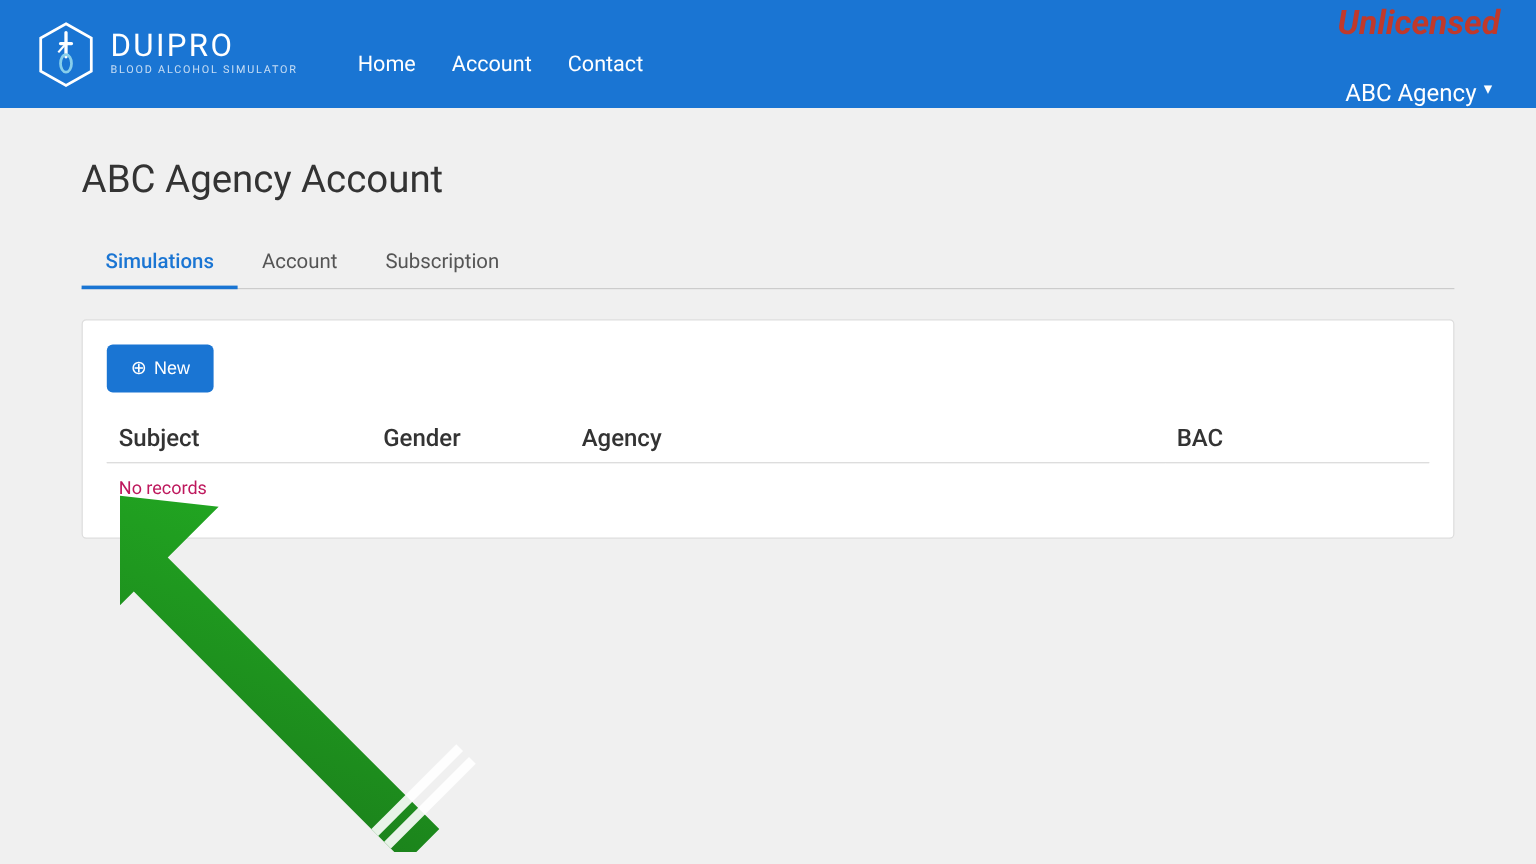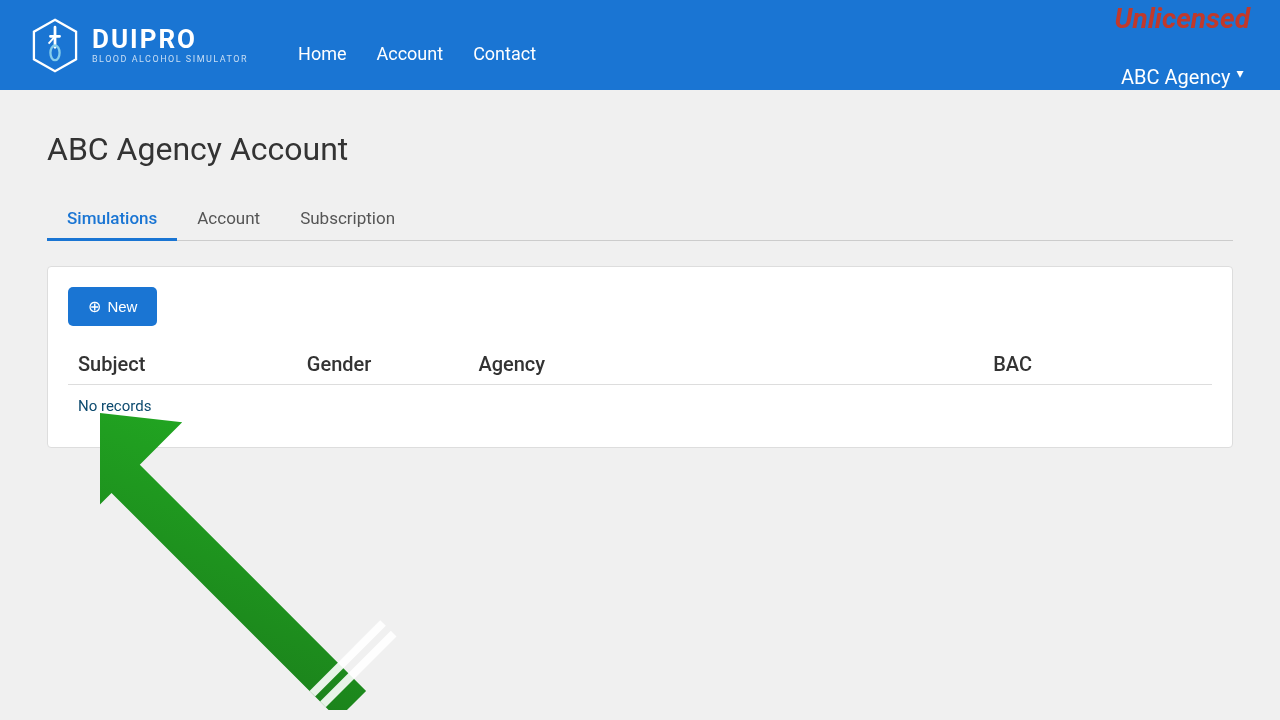--- a/index.html
+++ b/index.html
@@ -28,21 +28,21 @@
       width: 50px;
       height: 55px;
     }
     .logo-text-area {
       display: flex;
       flex-direction: column;
     }
     .logo-title {
       color: white;
       font-size: 26px;
-      font-weight: 700;
+      font-weight: 400;
       letter-spacing: 2px;
       line-height: 1;
     }
     .logo-subtitle {
       color: rgba(255,255,255,0.75);
       font-size: 9px;
       letter-spacing: 1.5px;
       text-transform: uppercase;
       margin-top: 2px;
     }
@@ -77,21 +77,21 @@
       align-items: flex-start;
       gap: 6px;
       cursor: pointer;
     }
     .dropdown-arrow {
       font-size: 14px;
     }
 
     
     .main-content {
-      padding: 40px 47px;
+      padding: 40px 68px;
       background: #f0f0f0;
     }
     .page-title {
       font-size: 32px;
       font-weight: 400;
       color: #333;
       margin-bottom: 30px;
     }
 
     
@@ -150,21 +150,21 @@
     .sim-table th {
       text-align: left;
       padding: 8px 10px;
       font-size: 20px;
       font-weight: 500;
       color: #333;
     }
     .sim-table td {
       padding: 12px 10px;
       font-size: 15px;
-      color: #0c4a6e;
+      color: #be185d;
     }
     .th-subject { width: 20%; }
     .th-gender { width: 15%; }
     .th-notes { width: 45%; }
     .th-bac { width: 20%; }
 
     
     .arrow-container {
       position: absolute;
       top: 290px;

